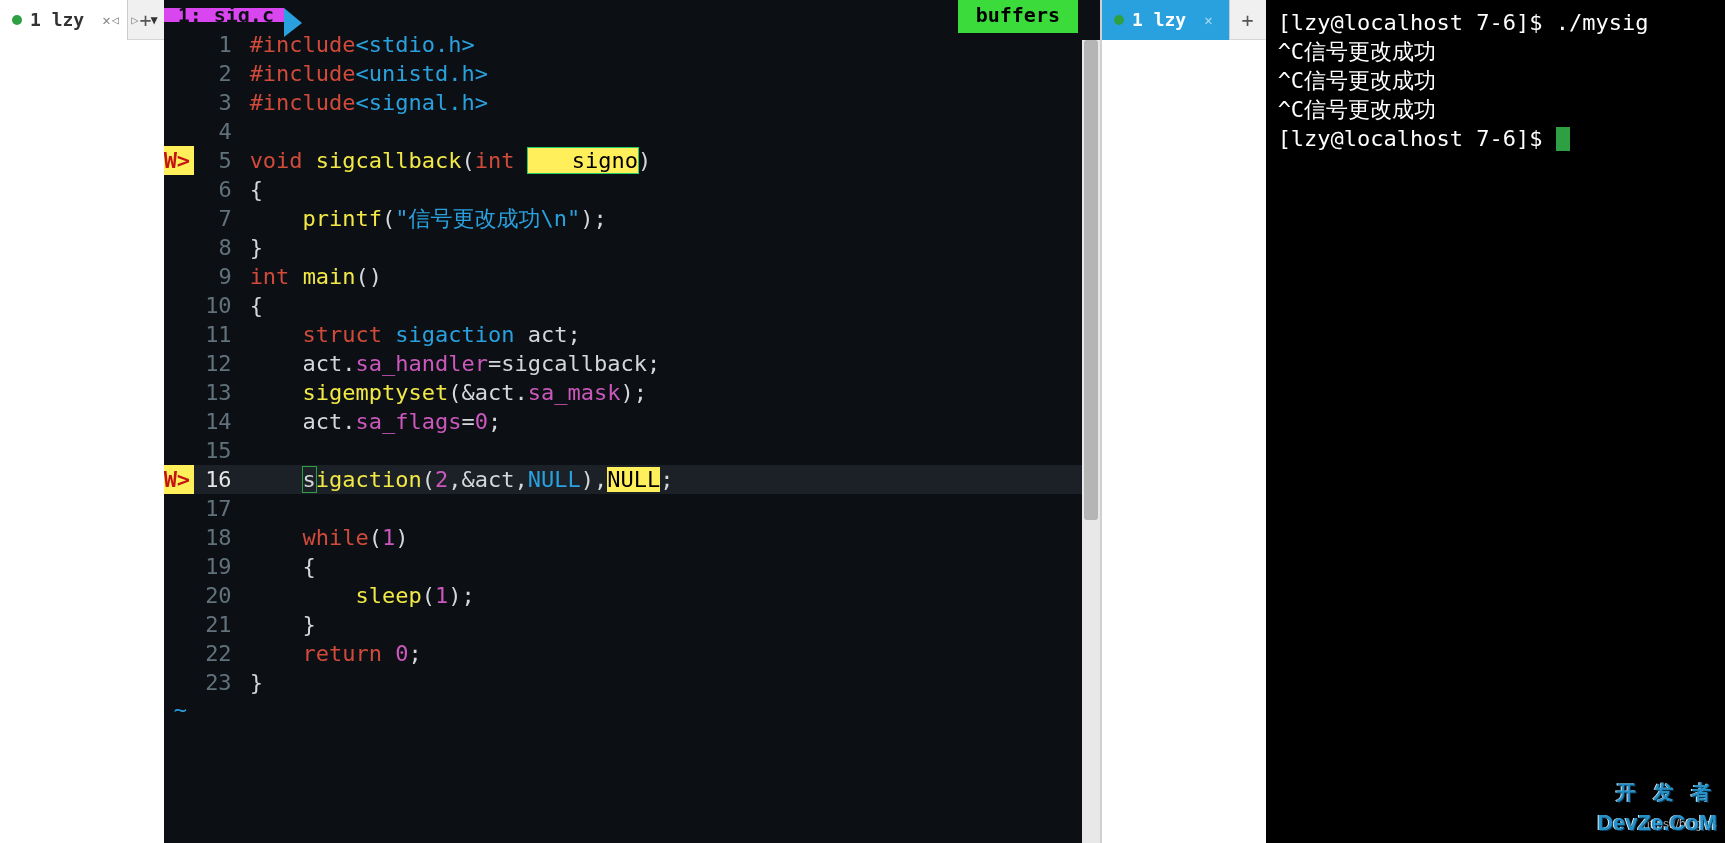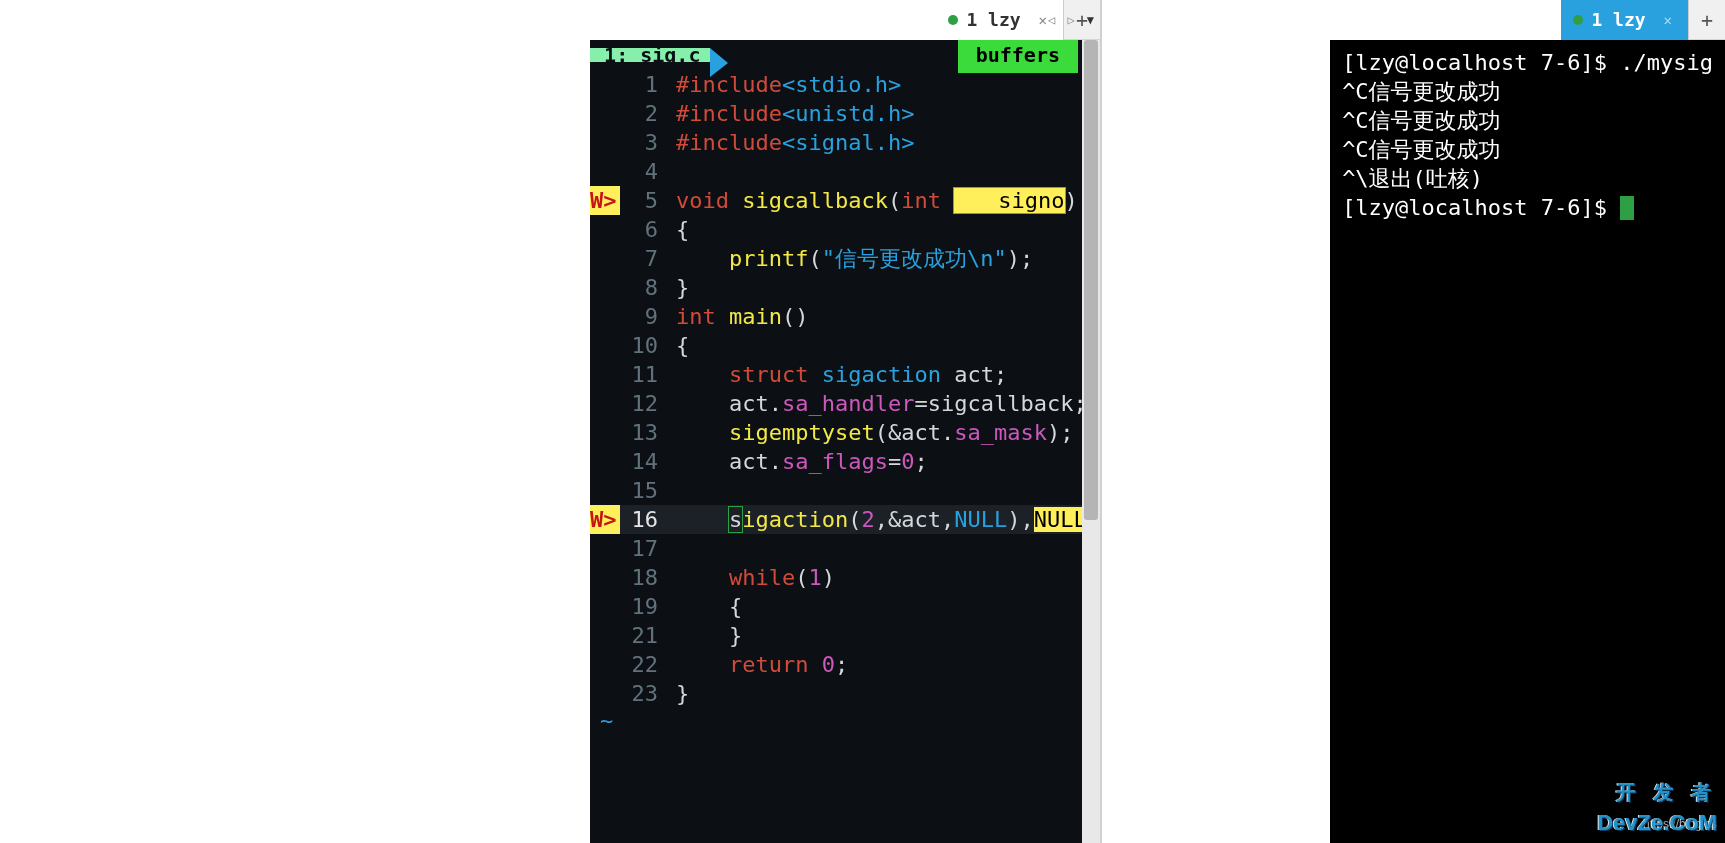--- a/index.html
+++ b/index.html
@@ -5,21 +5,21 @@
 * { margin: 0; padding: 0; box-sizing: border-box; }
 body {
   font-family: "DejaVu Sans Mono", Consolas, monospace;
   font-size: 20px;
   background: #ffffff;
   display: flex;
   width: 1725px;
   height: 843px;
   overflow: hidden;
 }
-.pane { display: flex; flex-direction: column; position: relative; align-items: flex-end; }
+.pane { display: flex; flex-direction: row; position: relative; }
 .pane.left { width: 1100px; }
 .pane.right { flex: 1; border-left: 2px solid #d0d0d0; }
 .tabbar {
   height: 40px;
   background: #f0f0f0;
   display: flex;
   align-items: center;
   border-bottom: 1px solid #d5d5d5;
   position: relative;
 }
@@ -52,21 +52,21 @@
 .editor {
   flex: 1;
   background: #0c1014;
   position: relative;
   overflow: hidden;
 }
 .statusrow {
   display: flex; align-items: center; height: 30px; background: #0c1014;
 }
 .filetag {
-  background: #86efac; color: #0c1014; font-weight: bold;
+  background: #d946ef; color: #0c1014; font-weight: bold;
   height: 14px; display: flex; align-items: center; padding: 0 10px 0 14px;
   position: relative;
 }
 .filetag::after {
   content: ""; position: absolute; right: -18px; top: 0;
   border-left: 18px solid #2aa1df;
   border-top: 15px solid transparent;
   border-bottom: 14px solid transparent;
 }
 .buffers {
@@ -166,20 +166,21 @@
         <div class="row"><div class="gmark"></div><div class="ln">10</div><div class="src"><span class="plain">{</span></div></div>
         <div class="row"><div class="gmark"></div><div class="ln">11</div><div class="src"><span class="plain">    </span><span class="kw">struct</span><span class="plain"> </span><span class="type">sigaction</span><span class="plain"> act;</span></div></div>
         <div class="row"><div class="gmark"></div><div class="ln">12</div><div class="src"><span class="plain">    act.</span><span class="field">sa_handler</span><span class="plain">=sigcallback;</span></div></div>
         <div class="row"><div class="gmark"></div><div class="ln">13</div><div class="src"><span class="plain">    </span><span class="fn">sigemptyset</span><span class="plain">(&amp;act.</span><span class="field">sa_mask</span><span class="plain">);</span></div></div>
         <div class="row"><div class="gmark"></div><div class="ln">14</div><div class="src"><span class="plain">    act.</span><span class="field">sa_flags</span><span class="plain">=</span><span class="num">0</span><span class="plain">;</span></div></div>
         <div class="row"><div class="gmark"></div><div class="ln">15</div><div class="src"></div></div>
         <div class="row current"><div class="gmark warn">W&gt;</div><div class="ln cur">16</div><div class="src"><span class="plain">    </span><span class="curbox">s</span><span class="fn">igaction</span><span class="plain">(</span><span class="num">2</span><span class="plain">,&amp;act,</span><span class="type">NULL</span><span class="plain">),</span><span class="hl-null">NULL</span><span class="plain">;</span></div></div>
         <div class="row"><div class="gmark"></div><div class="ln">17</div><div class="src"></div></div>
         <div class="row"><div class="gmark"></div><div class="ln">18</div><div class="src"><span class="plain">    </span><span class="kw">while</span><span class="plain">(</span><span class="num">1</span><span class="plain">)</span></div></div>
         <div class="row"><div class="gmark"></div><div class="ln">19</div><div class="src"><span class="plain">    {</span></div></div>
+        <div class="row"><div class="gmark"></div><div class="ln">20</div><div class="src"><span class="plain">        </span><span class="fn">sleep</span><span class="plain">(</span><span class="num">1</span><span class="plain">);</span></div></div>
         <div class="row"><div class="gmark"></div><div class="ln">21</div><div class="src"><span class="plain">    }</span></div></div>
         <div class="row"><div class="gmark"></div><div class="ln">22</div><div class="src"><span class="plain">    </span><span class="kw">return</span><span class="plain"> </span><span class="num">0</span><span class="plain">;</span></div></div>
         <div class="row"><div class="gmark"></div><div class="ln">23</div><div class="src"><span class="plain">}</span></div></div>
       </div>
     <div class="tilde">~</div>
   </div>
   <div class="scrollbar-v">
     <div class="scroll-thumb"></div>
   </div>
 </div>
@@ -191,21 +192,20 @@
       <span>1 lzy</span>
       <span class="close">✕</span>
     </div>
     <div class="tab-plus">+</div>
   </div>
   <div class="terminal" id="terminal">
       <div class="term-line">[lzy@localhost 7-6]$ ./mysig</div>
       <div class="term-line">^C信号更改成功</div>
       <div class="term-line">^C信号更改成功</div>
       <div class="term-line">^C信号更改成功</div>
-      <div class="term-line">^\退出(吐核)</div>
       <div class="term-line">[lzy@localhost 7-6]$ <span class="term-cursor"></span></div>
     </div>
   <div class="watermark">https://blog.cs</div>
   <div class="watermark2">
     <span style="font-size:20px;letter-spacing:6px;display:block;text-align:right;">开 发 者</span>
     <span style="font-size:22px;">DevZe.CoM</span>
   </div>
 </div>
 
 </body></html>

